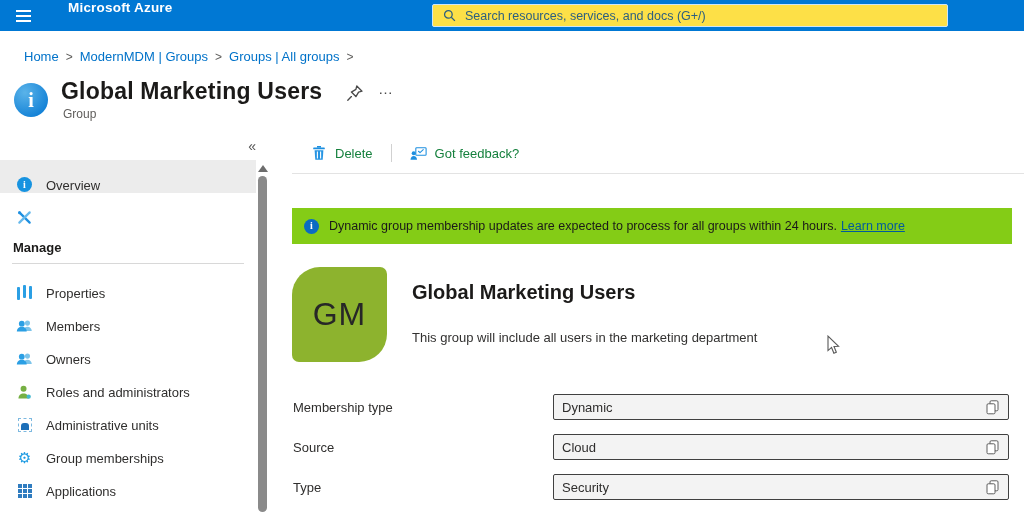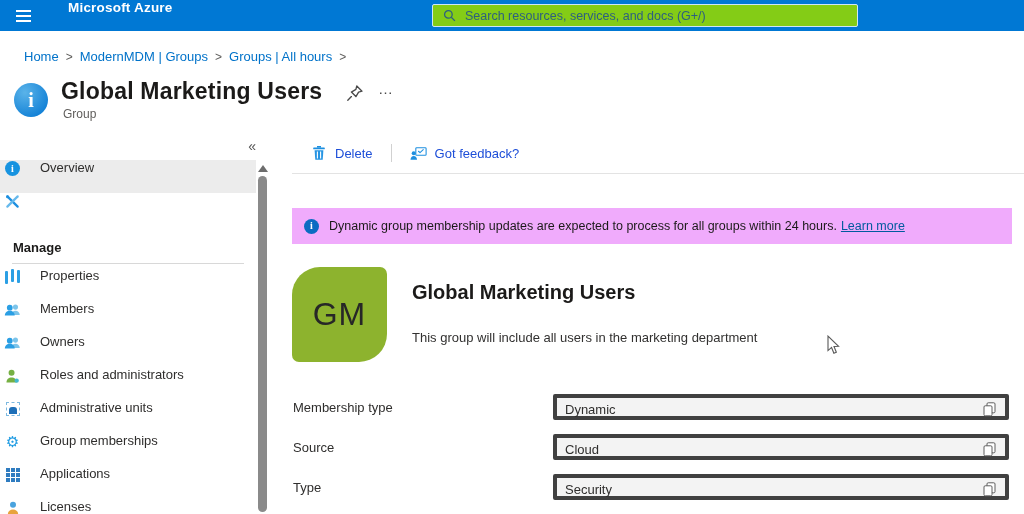--- a/index.html
+++ b/index.html
@@ -14,22 +14,22 @@
 
   
   .topbar {
     position: absolute; left: 0; top: 0; width: 1024px; height: 31px;
     background: #0078d4; display: flex; align-items: flex-start;
   }
   .hamburger { width: 46px; height: 31px; display: flex; flex-direction: column; justify-content: center; align-items: center; gap: 3px; cursor: pointer; }
   .hamburger i { display: block; width: 15px; height: 2px; background: #fff; }
   .brand { color: #fff; font-weight: bold; font-size: 13.5px; margin-left: 22px; letter-spacing: .2px; }
   .searchbox {
-    position: absolute; left: 432px; top: 4px; width: 426px; height: 23px;
-    background: #84cc16; border: 1px solid #cfe6f7; border-radius: 2px;
+    position: absolute; left: 432px; top: 4px; width: 516px; height: 23px;
+    background: #fde047; border: 1px solid #cfe6f7; border-radius: 2px;
     display: flex; align-items: center; padding: 0 8px; gap: 7px;
   }
   .searchbox input {
     flex: 1; border: none; outline: none; background: transparent;
     font-family: "Liberation Sans", sans-serif; font-size: 12.5px; color: #23536f;
   }
   .searchbox input::placeholder { color: #2d5f80; opacity: 1; }
 
   
   .breadcrumb { position: absolute; left: 24px; top: 49px; display: flex; gap: 7px; font-size: 13px; align-items: center; }
@@ -45,21 +45,21 @@
   .page-icon::after { content: "i"; font-family: "Liberation Serif", serif; font-weight: bold; font-size: 20px; line-height: 1; }
   .page-title { position: absolute; left: 61px; top: 78px; font-size: 23px; font-weight: bold; color: #1b1a19; letter-spacing: .2px; }
   .page-subtitle { position: absolute; left: 63px; top: 107px; font-size: 12px; color: #605e5c; }
   .pin-btn { position: absolute; left: 346px; top: 84px; width: 20px; height: 20px; cursor: pointer; }
   .more-btn { position: absolute; left: 378px; top: 80px; color: #4a4a4a; font-size: 15px; letter-spacing: 1px; cursor: pointer; }
 
   
   .sidebar { position: absolute; left: 0; top: 132px; width: 270px; height: 382px; background: #fff; }
   .collapse-btn { position: absolute; right: 14px; top: 6px; color: #555; font-size: 14px; cursor: pointer; }
   .nav { position: absolute; left: 0; top: 28px; width: 256px; }
-  .nav-item { height: 33px; display: flex; align-items: flex-start; padding-left: 4px; gap: 19px; font-size: 13px; color: #2f2e2d; cursor: pointer; }
+  .nav-item { height: 33px; display: flex; align-items: flex-end; padding-left: 16px; gap: 13px; font-size: 13px; color: #2f2e2d; cursor: pointer; }
   .nav-item.selected { background: #ececec; }
   .icon16 { width: 17px; height: 17px; display: flex; align-items: center; justify-content: center; flex: none; }
   .section-hdr { padding: 14px 0 6px 13px; font-size: 13px; font-weight: bold; color: #1b1a19; }
   .section-div { height: 1px; background: #d8d8d8; margin: 2px 12px 4px 12px; }
 
   .info-dot { width: 15px; height: 15px; border-radius: 50%; background: #1793e0; color: #fff; display: flex; align-items: center; justify-content: center; }
   .info-dot::after { content: "i"; font-family: "Liberation Serif", serif; font-weight: bold; font-size: 10px; line-height: 1; }
 
   .grid9 { width: 14px; height: 14px; display: grid; grid-template-columns: repeat(3, 4px); grid-template-rows: repeat(3, 4px); gap: 1px; }
   .grid9 b { background: #2f7cc0; }
@@ -71,49 +71,49 @@
   .sliders i:nth-child(3) { margin-top: 1px; }
   .au-box { width: 14px; height: 14px; border: 1px dashed #7db9e0; position: relative; }
   .au-box b { position: absolute; left: 2px; bottom: 1px; width: 8px; height: 7px; background: #1d6fb8; border-radius: 3px 3px 0 0; }
 
   
   .sb-track { position: absolute; left: 257px; top: 163px; width: 11px; height: 351px; }
   .sb-arrow { width: 0; height: 0; margin: 2px auto 4px auto; border-left: 5px solid transparent; border-right: 5px solid transparent; border-bottom: 7px solid #6d6d6d; }
   .sb-thumb { width: 9px; margin: 0 auto; height: 336px; background: #8a8a8a; border-radius: 5px; }
 
   
-  .cmdbar { position: absolute; left: 310px; top: 140px; height: 26px; display: flex; align-items: center; gap: 10px; font-size: 13px; color: #1d4ed8; }
+  .cmdbar { position: absolute; left: 310px; top: 140px; height: 26px; display: flex; align-items: center; gap: 10px; font-size: 13px; color: #15803d; }
   .cmd { display: flex; align-items: center; gap: 8px; cursor: pointer; }
   .cmd-sep { width: 1px; height: 18px; background: #d1d1d1; margin: 0 8px; }
   .content-div { position: absolute; left: 292px; top: 173px; right: 0; height: 1px; background: #e3e3e3; }
 
   
   .banner {
     position: absolute; left: 292px; top: 208px; width: 720px; height: 36px;
-    background: #f0abfc; display: flex; align-items: center; padding: 0 12px; gap: 10px; font-size: 12.5px; color: #1b1a19;
+    background: #84cc16; display: flex; align-items: center; padding: 0 12px; gap: 10px; font-size: 12.5px; color: #1b1a19;
   }
   .banner .info-dot { background: #0b6bc2; flex: none; }
   .banner a { color: #005a9e; text-decoration: underline; cursor: pointer; margin-left: 4px; }
 
   
   .avatar {
     position: absolute; left: 292px; top: 267px; width: 95px; height: 95px;
     background: #8db32e; border-radius: 28px 7px 28px 7px;
     display: flex; align-items: center; justify-content: center;
     color: #272727; font-size: 32px; letter-spacing: 1px;
   }
   .group-name { position: absolute; left: 412px; top: 281px; font-size: 20px; font-weight: bold; color: #1b1a19; }
   .group-desc { position: absolute; left: 412px; top: 330px; font-size: 13px; color: #323130; }
 
   
   .field-row { position: absolute; left: 293px; width: 716px; height: 26px; display: flex; align-items: center; }
   .field-label { width: 260px; font-size: 13px; color: #2f2e2d; }
   .field-box {
-    flex: 1; height: 26px; background: #f3f3f3; border: 4px solid #404040; border-radius: 2px;
-    display: flex; align-items: flex-start; padding: 4px 8px; font-size: 13px; color: #2f2e2d;
+    flex: 1; height: 26px; background: #f3f3f3; border: 1px solid #404040; border-radius: 2px;
+    display: flex; align-items: flex-end; padding: 4px 8px; font-size: 13px; color: #2f2e2d;
   }
   .field-box .val { flex: 1; }
   .copy-btn { width: 14px; height: 15px; cursor: pointer; display: flex; align-items: center; }
 
   
   .cursor { position: absolute; left: 826px; top: 335px; pointer-events: none; }
 </style>
 </head>
 <body>
 
@@ -135,21 +135,21 @@
       </span>
       <input type="text" placeholder="Search resources, services, and docs (G+/)" style="">
     </div>
   </div>
 
   <div class="breadcrumb">
     <a>Home</a>
     <span class="sep">&gt;</span>
     <a>ModernMDM | Groups</a>
     <span class="sep">&gt;</span>
-    <a>Groups | All hours</a>
+    <a>Groups | All groups</a>
     <span class="sep">&gt;</span>
   </div>
 
   <div class="page-icon"></div>
   <h1 class="page-title">Global Marketing Users</h1>
   <div class="page-subtitle">Group</div>
   <span class="pin-btn">
     <svg width="18" height="18" viewBox="0 0 16 16" fill="none" stroke="#4a4a4a" stroke-width="1.2" stroke-linejoin="round" stroke-linecap="round">
       <path d="M9.6 1.8 L14.2 6.4 L11.2 7.2 L8.8 11.2 L4.8 7.2 L8.8 4.8 Z"></path>
       <line x1="4.8" y1="11.2" x2="1.6" y2="14.4"></line>

